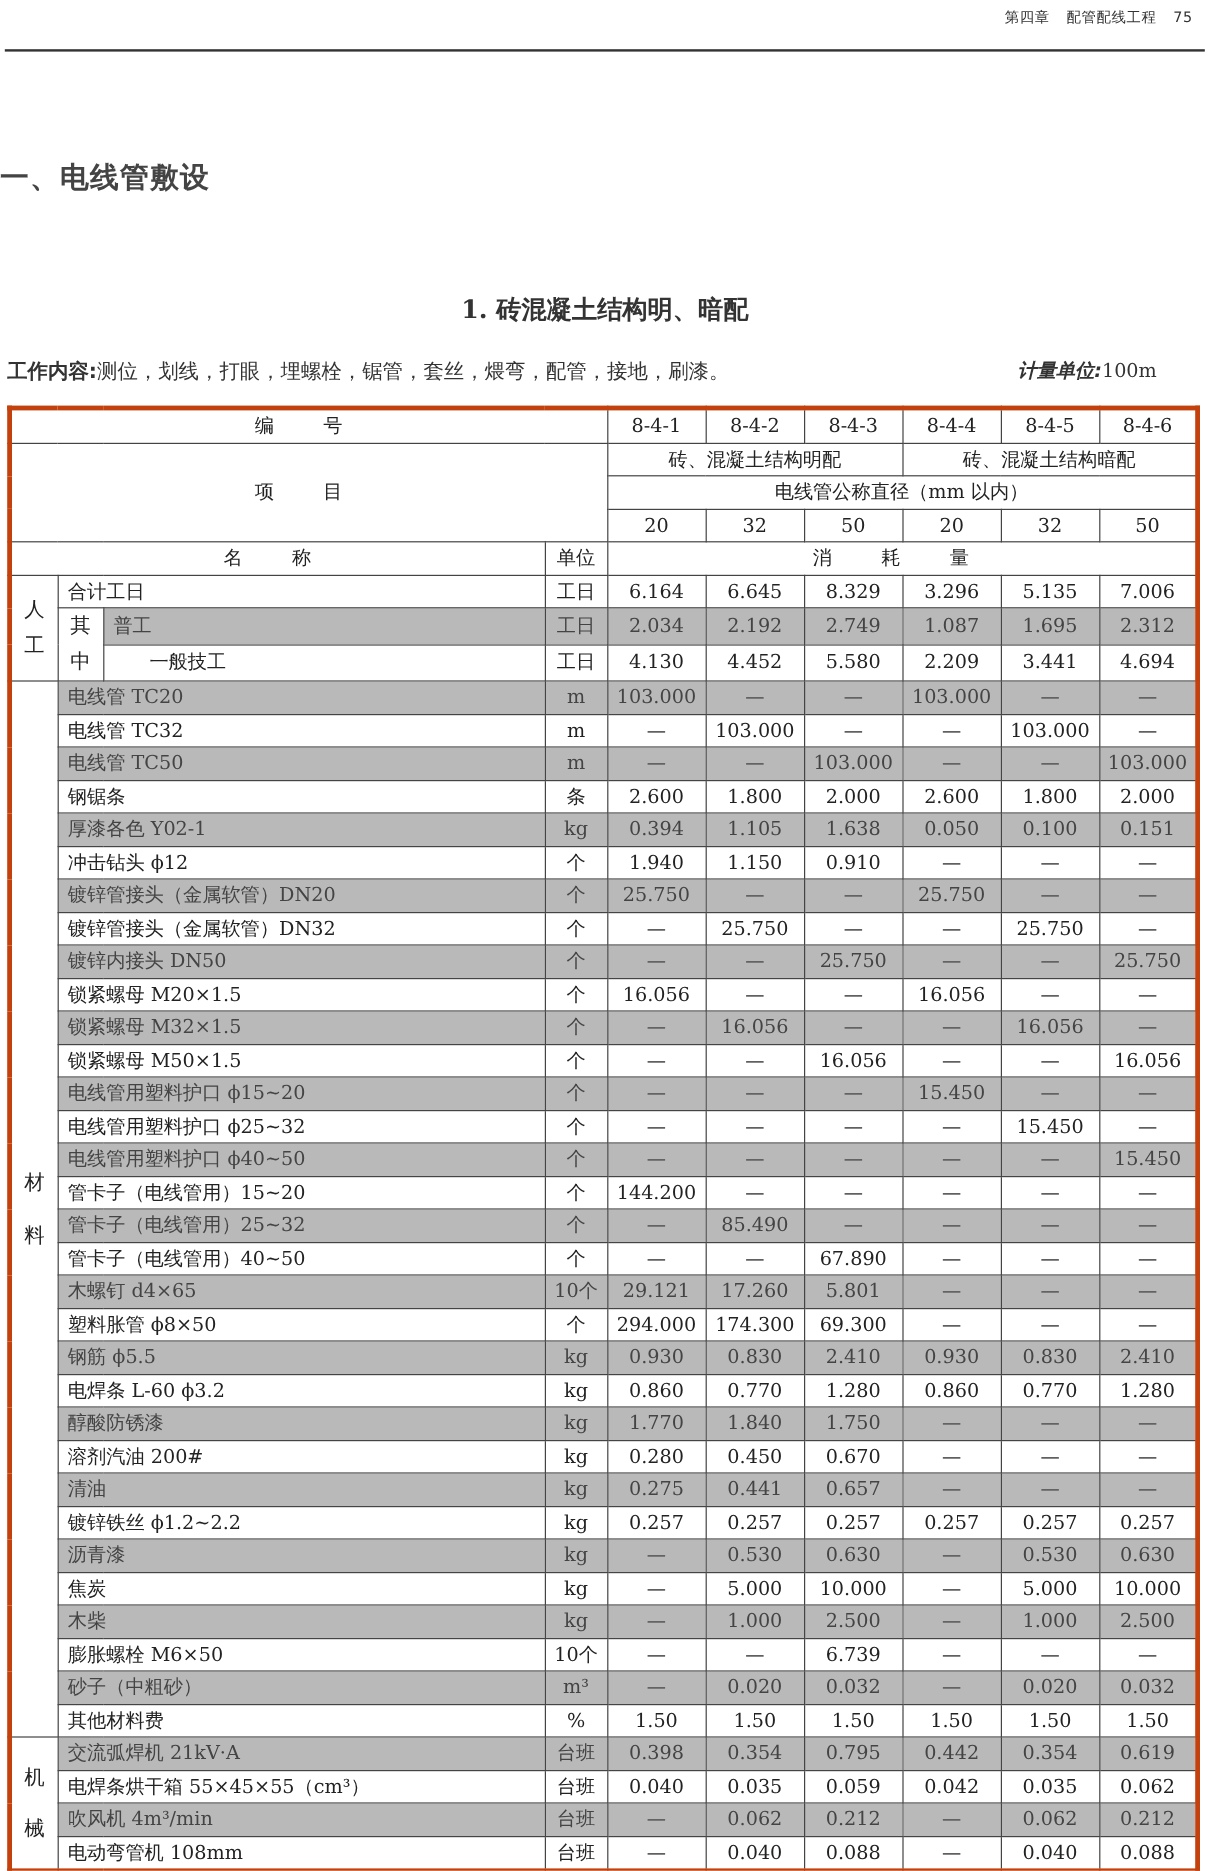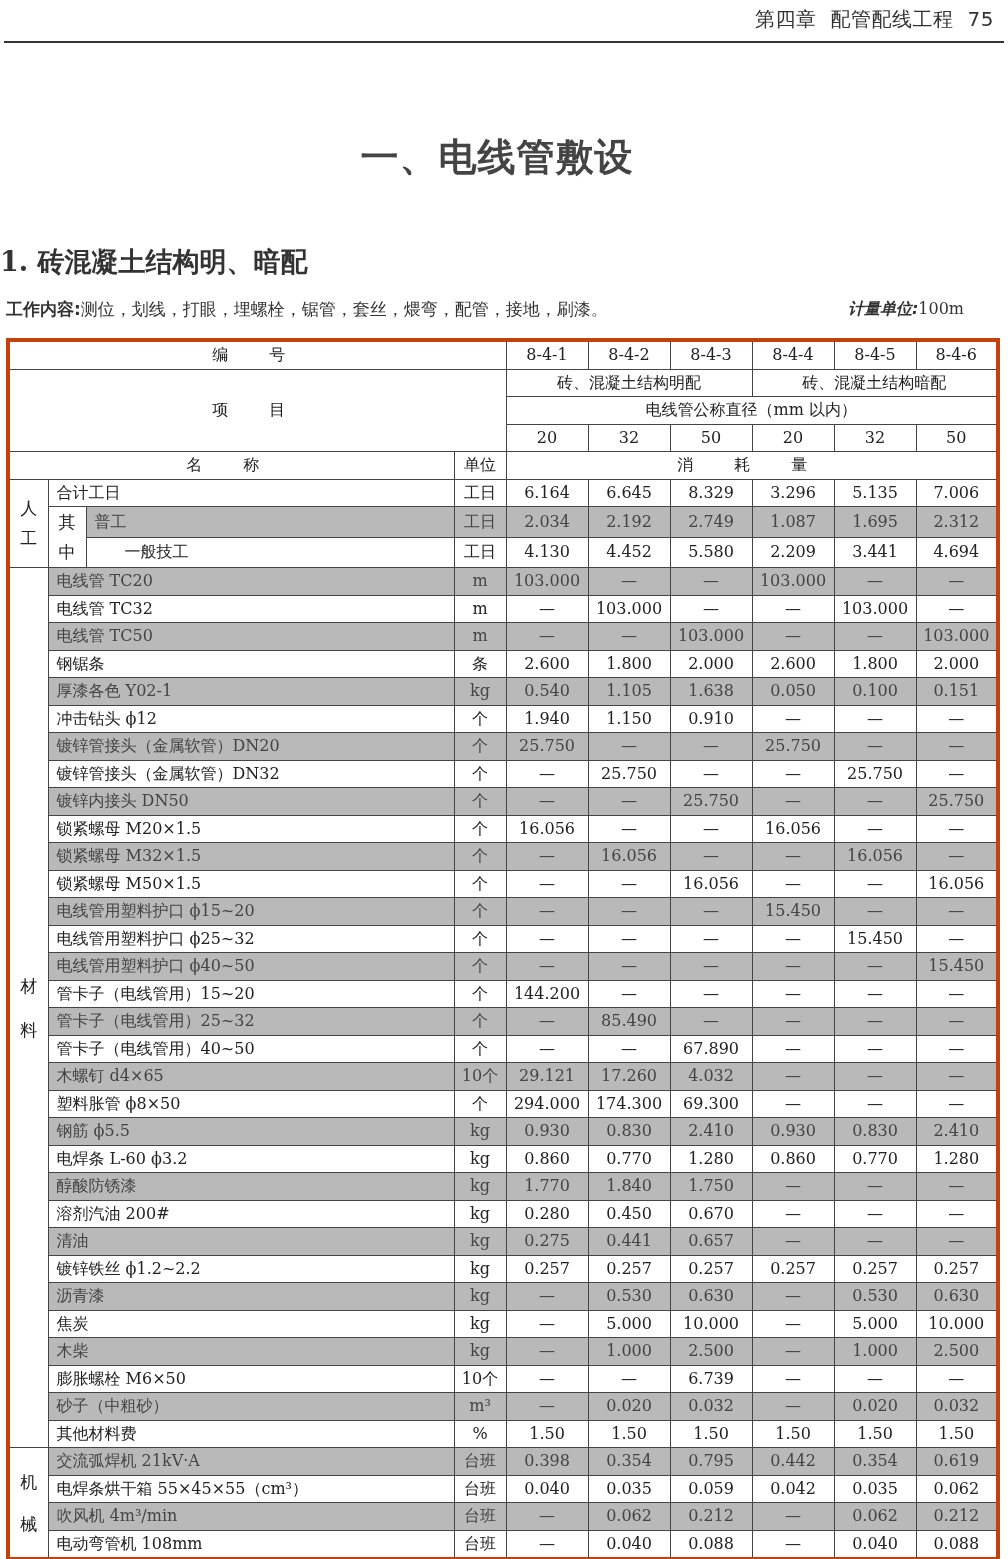--- a/index.html
+++ b/index.html
@@ -1,21 +1,21 @@
 <!DOCTYPE html>
 <html><head>
 <meta charset="utf-8">
 <style>
   html,body{margin:0;padding:0;background:#fff;}
   body{width:1008px;height:1559px;position:relative;overflow:hidden;font-family:"DejaVu Serif","Liberation Serif",serif;color:#222;}
-  .running-head{position:absolute;right:14px;top:6px;font-family:"DejaVu Sans","Liberation Sans",sans-serif;font-size:20px;color:#333;letter-spacing:0.5px;}
+  .running-head{position:absolute;right:14px;top:6px;font-family:"DejaVu Sans","Liberation Sans",sans-serif;font-size:12px;color:#333;letter-spacing:0.5px;}
   .running-head .gap{display:inline-block;width:14px;}
   .head-rule{position:absolute;left:4px;right:4px;top:41px;height:2px;background:#333;}
-  .section-title{position:absolute;left:0;right:14px;top:132px;text-align:center;font-family:"DejaVu Sans","Liberation Sans",sans-serif;font-size:38px;font-weight:bold;color:#444;letter-spacing:1px;}
-  .sub-title{position:absolute;left:0;right:0;top:244px;font-family:"DejaVu Serif","Liberation Serif",serif;font-size:27px;font-weight:bold;color:#333;}
+  .section-title{position:absolute;left:0;right:14px;top:132px;font-family:"DejaVu Sans","Liberation Sans",sans-serif;font-size:24px;font-weight:bold;color:#444;letter-spacing:1px;}
+  .sub-title{position:absolute;left:0;right:0;top:244px;text-align:center;font-family:"DejaVu Serif","Liberation Serif",serif;font-size:21px;font-weight:bold;color:#333;}
   .work-line{position:absolute;left:6px;top:298px;font-size:17px;color:#333;}
   .work-line .lbl{font-family:"DejaVu Sans","Liberation Sans",sans-serif;font-weight:bold;text-align:center;}
   .unit-line{position:absolute;right:44px;top:299px;font-size:16px;color:#333;}
   .unit-line .lbl{font-family:"DejaVu Sans","Liberation Sans",sans-serif;font-weight:bold;font-style:italic;}
   table.quota{position:absolute;left:6px;top:338px;width:904px;border-collapse:collapse;table-layout:fixed;border:4px solid #c2410c;}
   table.quota td{border:1px solid #444;height:26.5px;padding:0 2px;font-size:16px;text-align:center;white-space:nowrap;overflow:hidden;line-height:26px;}
   table.quota td.name{text-align:left;padding-left:8px;}
   table.quota tr.shade td.s{background:#b9b9b9;color:#444;}
   table.quota td.cat{font-size:17px;line-height:30px;white-space:normal;}
   .sp{letter-spacing:18px;}
@@ -160,21 +160,21 @@
         <td class="s">2.600</td>
         <td class="s">1.800</td>
         <td class="s">2.000</td>
         <td class="s">2.600</td>
         <td class="s">1.800</td>
         <td class="s">2.000</td>
       </tr>
       <tr class="shade">
         <td class="name s" colspan="2">厚漆各色 Y02-1</td>
         <td class="s">kg</td>
-        <td class="s">0.540</td>
+        <td class="s">0.394</td>
         <td class="s">1.105</td>
         <td class="s">1.638</td>
         <td class="s">0.050</td>
         <td class="s">0.100</td>
         <td class="s">0.151</td>
       </tr>
       <tr>
         <td class="name s" colspan="2">冲击钻头 ϕ12</td>
         <td class="s">个</td>
         <td class="s">1.940</td>
@@ -302,21 +302,21 @@
         <td class="s">67.890</td>
         <td class="s">—</td>
         <td class="s">—</td>
         <td class="s">—</td>
       </tr>
       <tr class="shade">
         <td class="name s" colspan="2">木螺钉 d4×65</td>
         <td class="s">10个</td>
         <td class="s">29.121</td>
         <td class="s">17.260</td>
-        <td class="s">4.032</td>
+        <td class="s">5.801</td>
         <td class="s">—</td>
         <td class="s">—</td>
         <td class="s">—</td>
       </tr>
       <tr>
         <td class="name s" colspan="2">塑料胀管 ϕ8×50</td>
         <td class="s">个</td>
         <td class="s">294.000</td>
         <td class="s">174.300</td>
         <td class="s">69.300</td>

